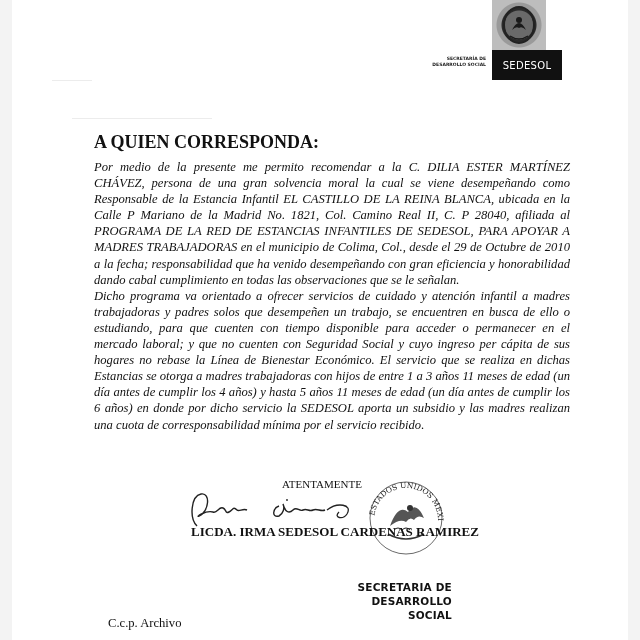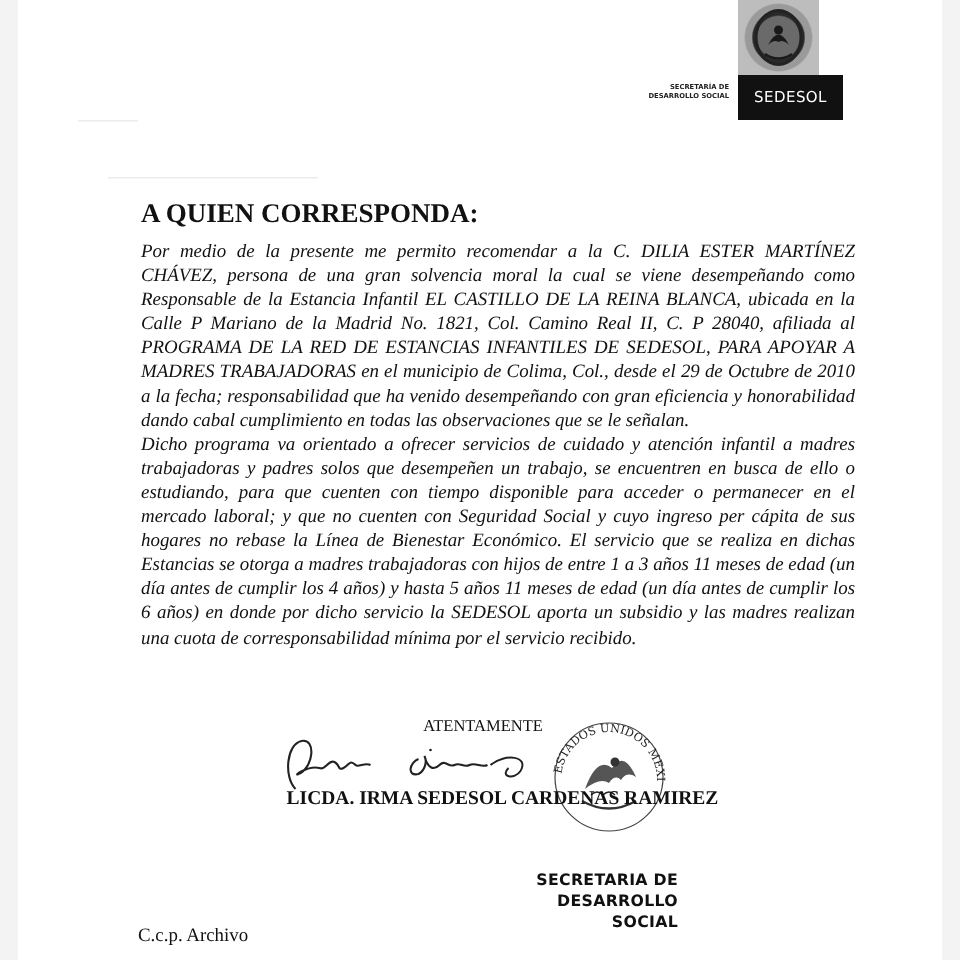--- a/index.html
+++ b/index.html
@@ -69,21 +69,21 @@
       font-weight: bold; font-size: 12.6px; white-space: nowrap;
     }
     .stamp-text {
       position: absolute; left: 330px; top: 560px; width: 110px;
       font-family: "DejaVu Sans", sans-serif; font-weight: bold;
       font-size: 10.5px; line-height: 14px; text-align: right;
       letter-spacing: 0.2px;
       margin-top: 20px;
     }
     .ccp {
-      position: absolute; left: 80px; top: 616px; font-size: 12.6px;
+      position: absolute; left: 96px; top: 616px; font-size: 12.6px;
     }
     .faint-line {
       position: absolute; height: 1px; background: #ececec;
     }
   </style>
 </head>
 <body>
 
 <div class="page">
 

